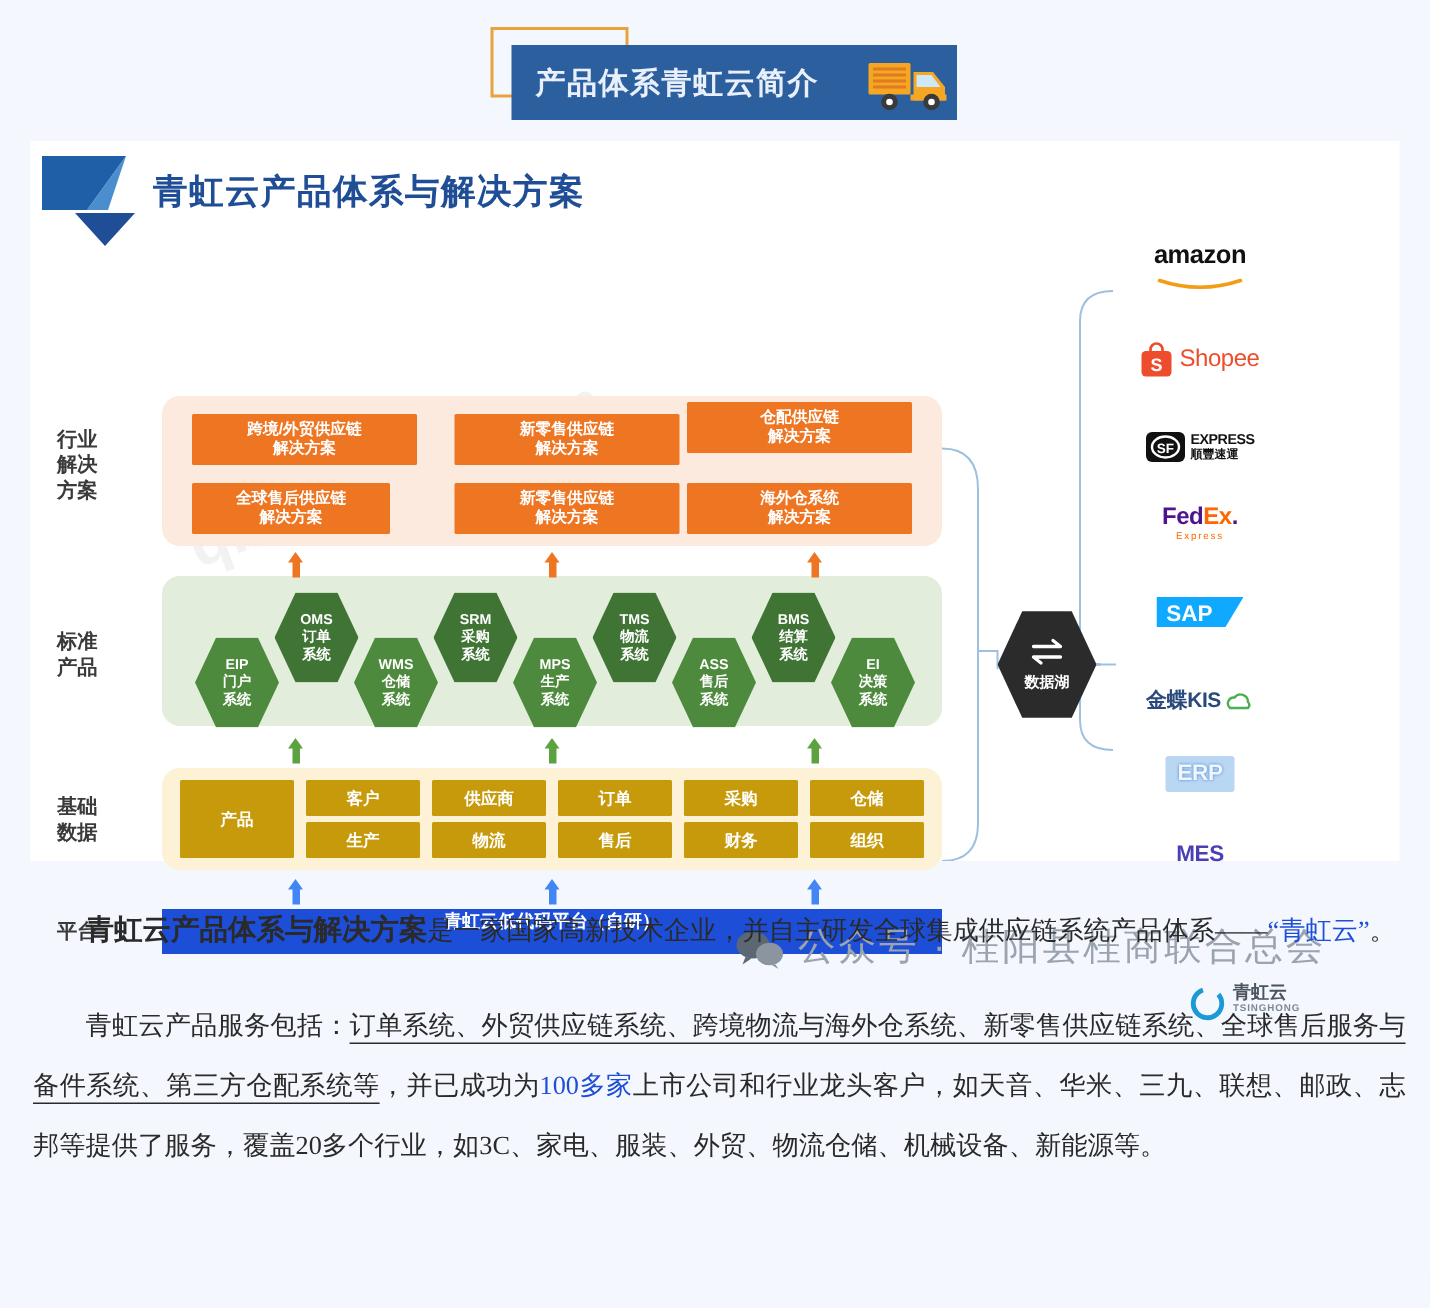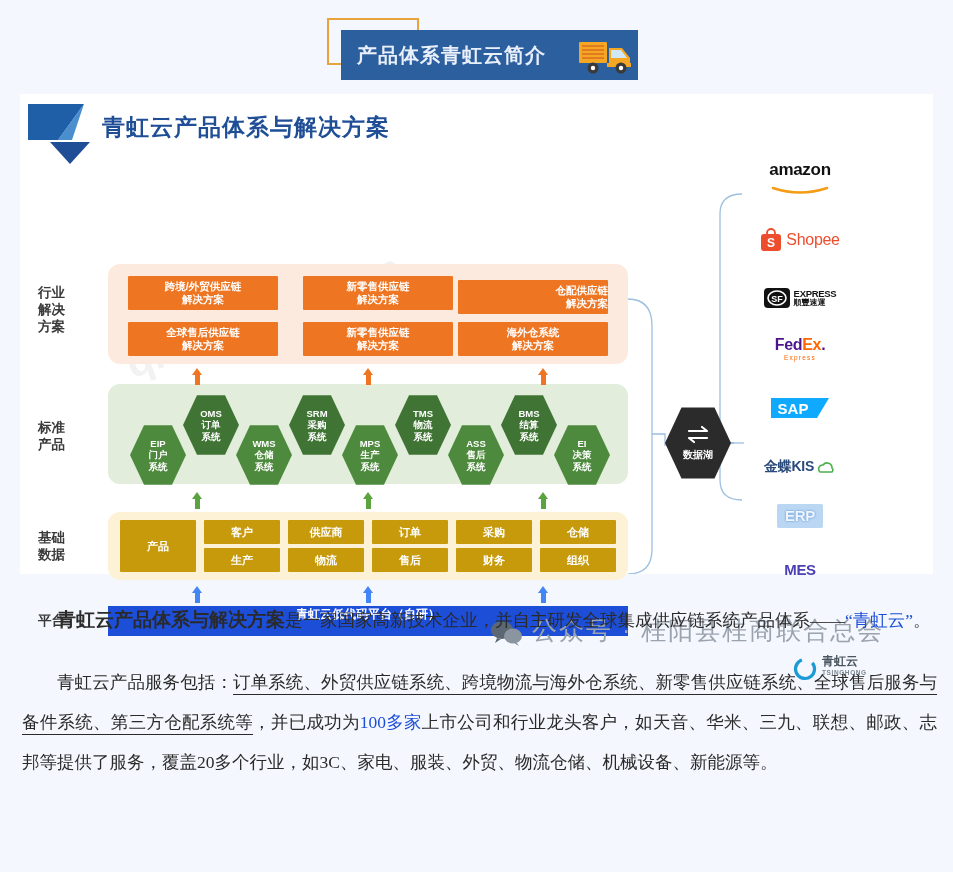--- a/index.html
+++ b/index.html
@@ -205,25 +205,25 @@
       <div class="band" id="band-basic"></div>
 
       <div class="sol-box" style="left:108px; top:182px; width:150px; height:34px;">
         <span>跨境/外贸供应链</span>
         <span>解决方案</span>
       </div>
       <div class="sol-box" style="left:283px; top:182px; width:150px; height:34px;">
         <span>新零售供应链</span>
         <span>解决方案</span>
       </div>
-      <div class="sol-box" style="left:438px; top:186px; width:150px; height:34px;align-items:flex-end;">
+      <div class="sol-box" style="left:438px; top:174px; width:150px; height:34px;">
         <span>仓配供应链</span>
         <span>解决方案</span>
       </div>
-      <div class="sol-box" style="left:108px; top:228px; width:150px; height:34px;">
+      <div class="sol-box" style="left:108px; top:228px; width:132px; height:34px;">
         <span>全球售后供应链</span>
         <span>解决方案</span>
       </div>
       <div class="sol-box" style="left:283px; top:228px; width:150px; height:34px;">
         <span>新零售供应链</span>
         <span>解决方案</span>
       </div>
       <div class="sol-box" style="left:438px; top:228px; width:150px; height:34px;">
         <span>海外仓系统</span>
         <span>解决方案</span>

